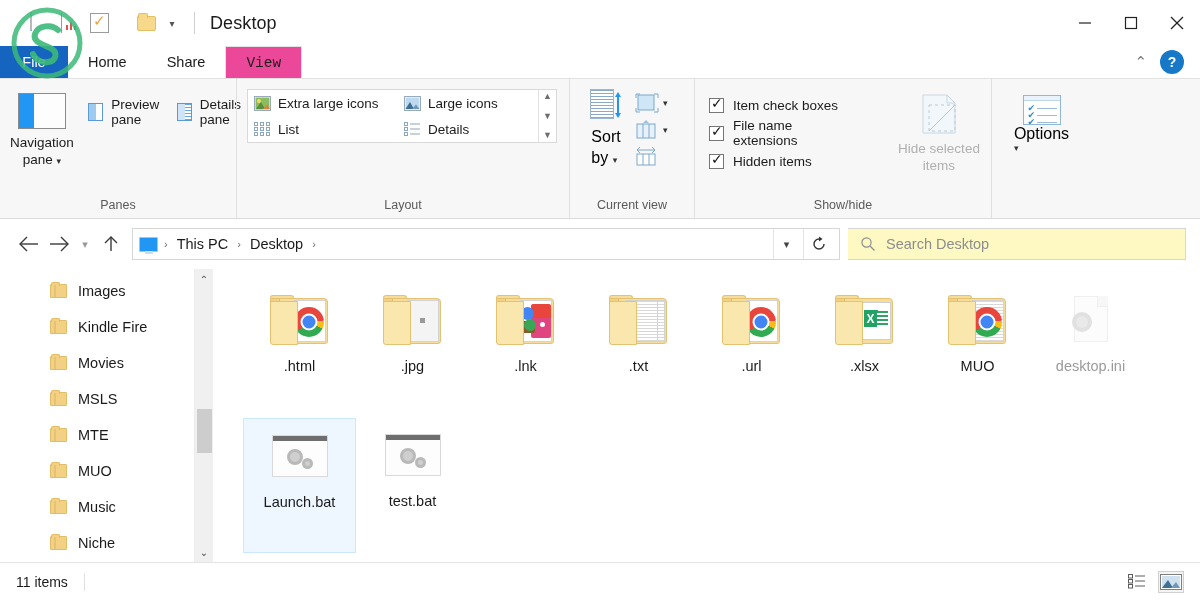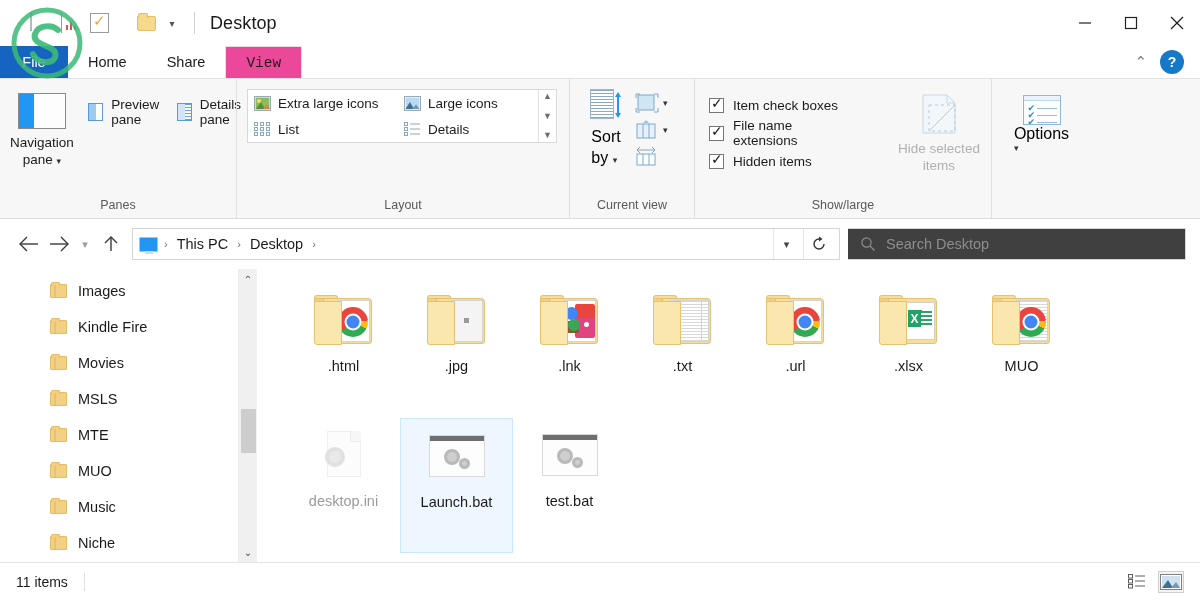--- a/index.html
+++ b/index.html
@@ -120,28 +120,28 @@
     flex:1; height:32px; border:1px solid #d6d6d6; background:#fff; display:flex; align-items:center;
     margin-left:6px; padding:0 6px; gap:4px;
   }
   .addr-monitor { width:19px;height:15px;background:#2196f3;border:1px solid #9dc7e8;border-radius:1px;position:relative; }
   .addr-monitor:after{content:"";position:absolute;bottom:-3px;left:5px;width:8px;height:3px;background:#c7ddef;}
   .crumb { font-size:14.5px; color:#1b1b1b; padding:0 3px; }
   .crumb-sep { color:#6d6d6d; font-size:11px; padding:0 2px; }
   .addr-drop { width:26px;display:flex;align-items:center;justify-content:center;color:#444;font-size:11px;border-left:1px solid #e5e5e5;height:100%; }
   .refresh { width:30px;display:flex;align-items:center;justify-content:center;color:#333;border-left:1px solid #e5e5e5;height:100%; }
   .searchbox {
-    width:338px; height:32px; border:1px solid #d6d6d6; border-left:none; background:#404040;
+    width:338px; height:32px; border:1px solid #d6d6d6; border-left:none; background:#fef9c3;
     display:flex; align-items:center; gap:10px; padding:0 12px; margin-left:8px;
   }
   .search-ph { font-size:14.5px; color:#8d8d8d; }
 
   
   .body { flex:1; display:flex; min-height:0; background:#fff; }
-  .navpane { width:238px; position:relative; display:flex; flex-direction:column; padding-top:4px; }
+  .navpane { width:194px; position:relative; display:flex; flex-direction:column; padding-top:4px; }
   .tree { flex:1; overflow:hidden; }
   .tree-item { height:36px; display:flex; align-items:center; gap:11px; padding-left:50px; font-size:14.5px; color:#1b1b1b; }
   .tfolder { width:17px;height:14px;background:#f2d185;border:1px solid #e0bd66;border-radius:1px;position:relative;flex:0 0 auto; }
   .tfolder:before{content:"";position:absolute;top:-3px;left:0;width:7px;height:3px;background:#f2d185;border:1px solid #e0bd66;border-bottom:none;border-radius:2px 2px 0 0;}
   .tfolder:after{content:"";position:absolute;left:3px;top:0;bottom:0;width:2px;background:#e6c274;}
 
   .vscroll { width:19px; background:#f0f0f0; display:flex; flex-direction:column; align-items:center; border-left:1px solid #ebebeb; }
   .vs-btn { height:20px; width:19px; display:flex; align-items:center; justify-content:center; color:#505050; font-size:10px; }
   .vs-track { flex:1; width:19px; position:relative; }
   .vs-thumb { position:absolute; left:2px; width:15px; background:#cdcdcd; }
@@ -418,21 +418,21 @@
             <path d="M30 2 V10 H38" fill="none" stroke="#c9d7e2"></path>
             <rect x="12" y="12" width="26" height="26" fill="none" stroke="#b9c9d6" stroke-dasharray="3 3"></rect>
             <line x1="12" y1="38" x2="38" y2="12" stroke="#b9c9d6"></line>
           </svg>
           <div class="lbl">
             <span>Hide selected</span><br>
             <span>items</span>
           </div>
         </div>
       </div>
-      <div class="rgroup-label">Show/large</div>
+      <div class="rgroup-label">Show/hide</div>
     </div>
 
     <div class="rgroup" style="width:100px">
       <div class="rgroup-body" style="justify-content:center">
         <div class="optbtn">
           <div class="opt-ic">
             <span class="bar"></span>
             <span class="tk" style="top:8px">✔</span>
               <span class="ln" style="top:12px"></span>
             <span class="tk" style="top:15px">✔</span>

